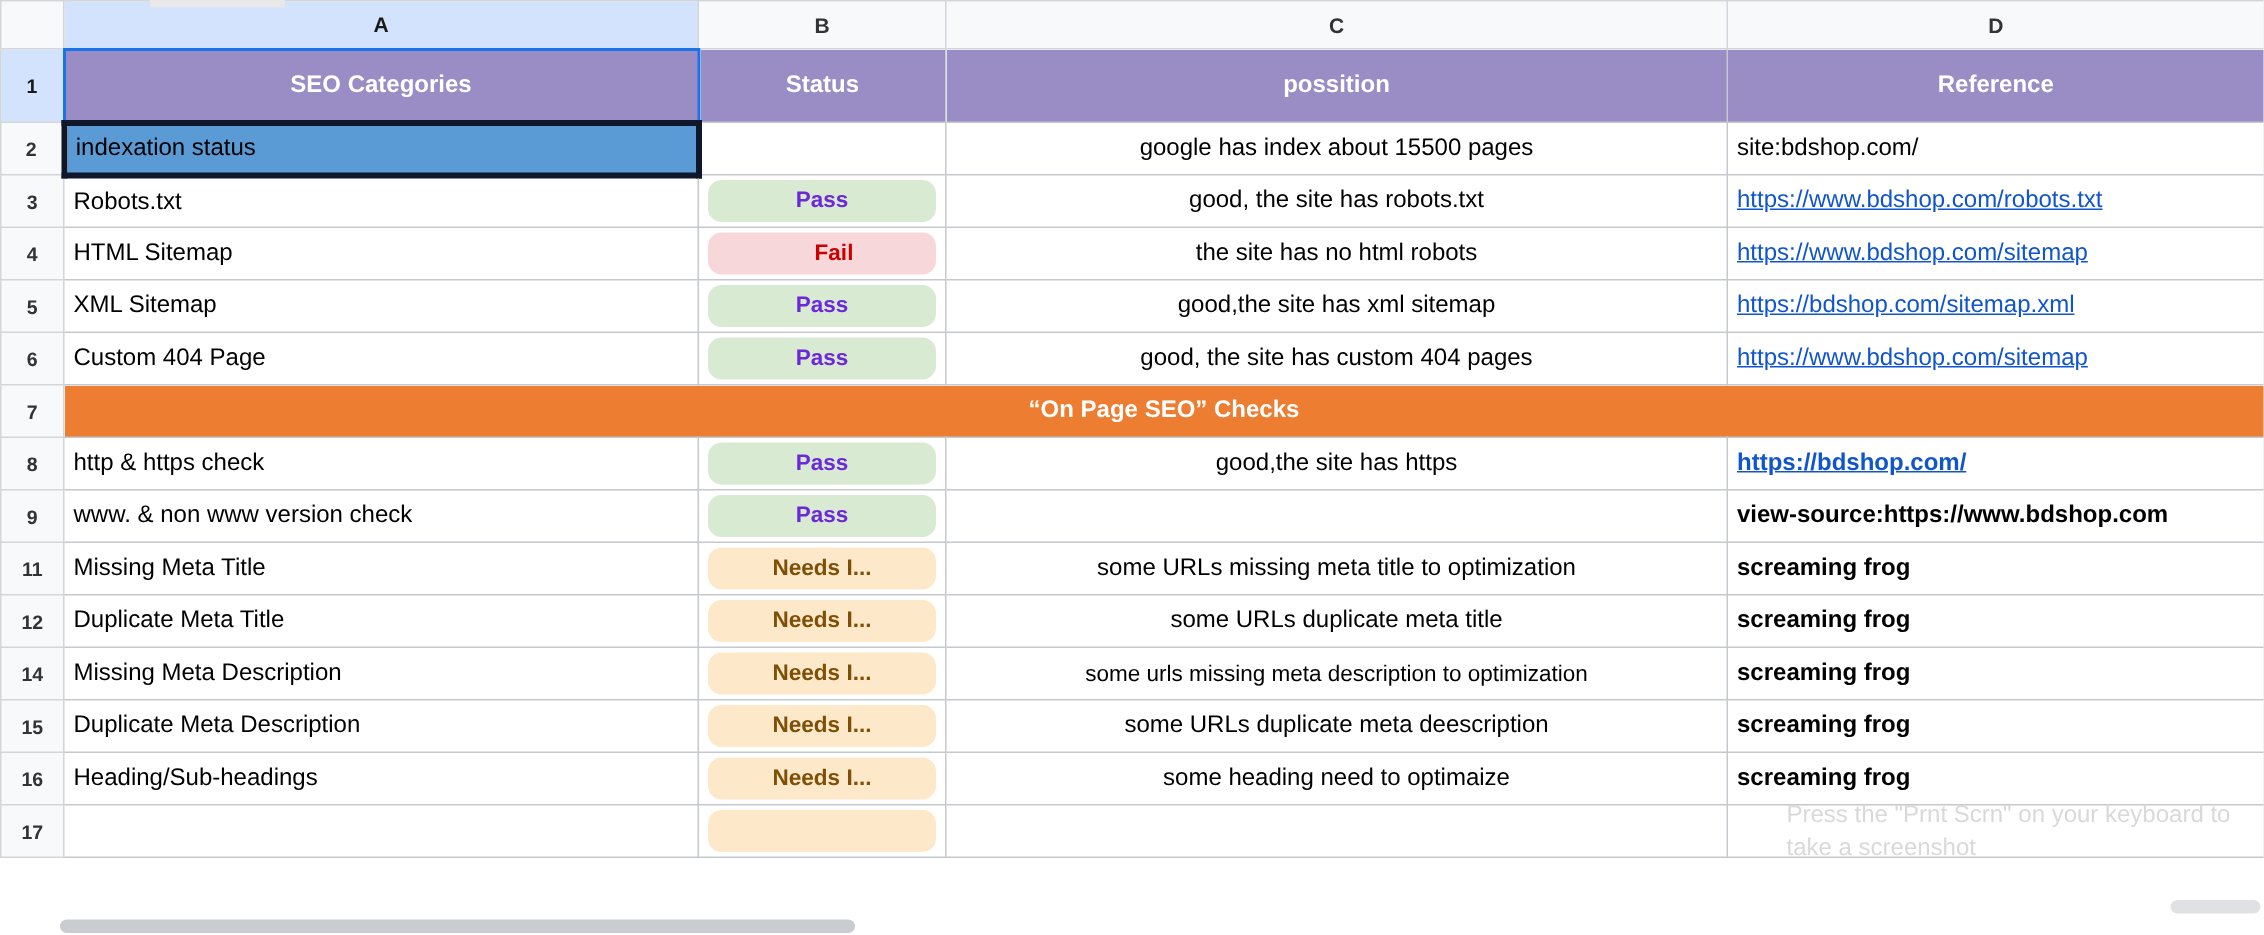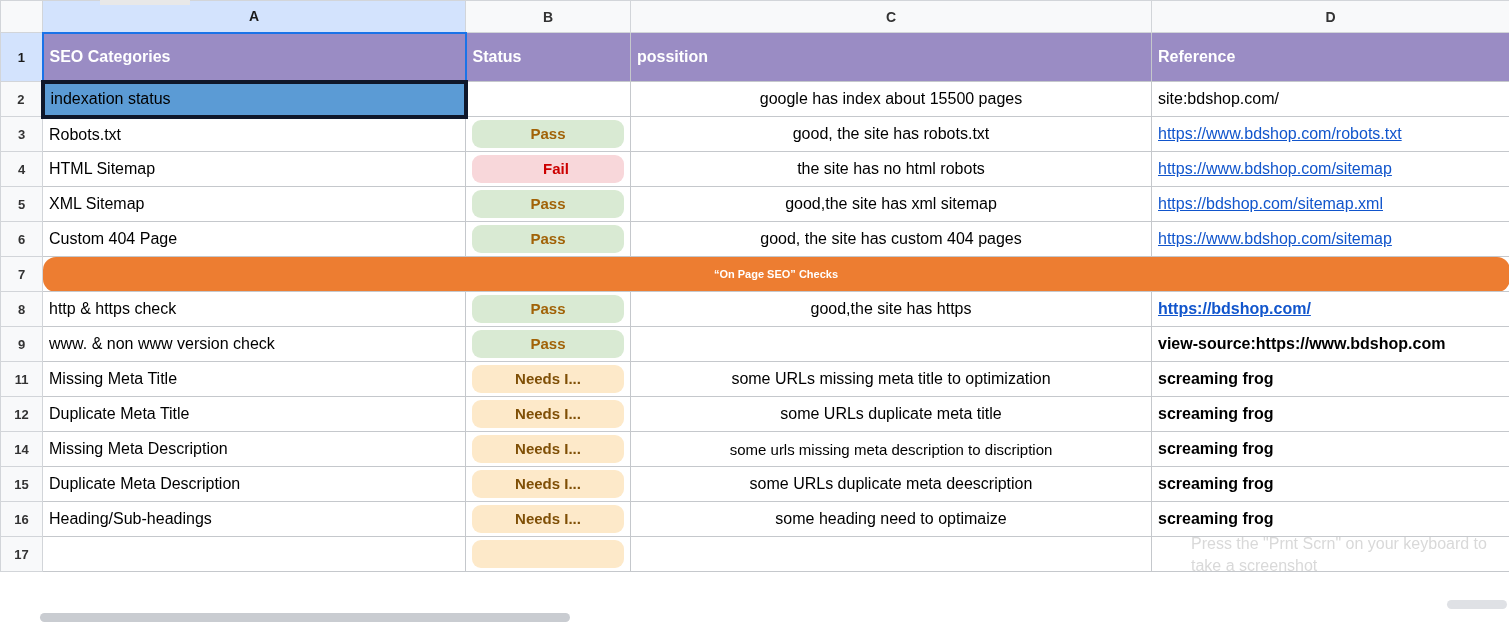--- a/index.html
+++ b/index.html
@@ -72,21 +72,21 @@
     vertical-align: middle;
     overflow: hidden;
     white-space: nowrap;
   }
 
   
   tr.hdr1 td.cell {
     background: #9a8cc4;
     color: #ffffff;
     font-weight: bold;
-    text-align: left;
+    text-align: center;
     height: 49px;
     font-size: 16px;
   }
   tr.hdr1 td.cell.active {
     background: #9a8cc4;
     border: 2px solid #1a73e8;
   }
 
   
   td.cell.bluefill {
@@ -95,43 +95,42 @@
     font-weight: normal;
     color: #000;
   }
 
   
   tr.band td.cell {
     background: #ed7d31;
     color: #ffffff;
     font-weight: bold;
     text-align: center;
-    font-size: 11px;
+    font-size: 16px;
     height: 35px;
-    border-radius: 13px;
   }
 
   .center { text-align: center; }
   .left { text-align: left; }
 
   
   .chip {
     display: block;
     width: 100%;
     text-align: center;
     border-radius: 9px;
     font-weight: bold;
     font-size: 15px;
     padding: 4px 0;
     line-height: 1.3;
     overflow: hidden;
     white-space: nowrap;
     text-overflow: ellipsis;
   }
-  .chip.pass { background: #d9ead3; color: #a16207; }
+  .chip.pass { background: #d9ead3; color: #6d28d9; }
   .chip.fail { background: #f8d7da; color: #cc0000; padding-left: 16px; }
   .chip.needs { background: #fde9c9; color: #7f4f06; }
 
   a.link {
     color: #1155cc;
     text-decoration: underline;
     font-size: 16px;
   }
   a.link.bold { font-weight: bold; color: #1155cc; }
   span.plain { font-size: 16px; color: #000; }
@@ -307,21 +306,21 @@
       <td class="cell left"><span class="bold">screaming frog</span></td>
     </tr>
 
 
     <tr>
       <td class="rownum">14</td>
       <td class="cell left">Missing Meta Description</td>
       <td class="cell">
             <span class="chip needs">Needs I...</span>
           </td>
-      <td class="cell center" style="font-size:15px">some urls missing meta description  to discription</td>
+      <td class="cell center" style="font-size:15px">some urls missing meta description  to optimization</td>
       <td class="cell left"><span class="bold">screaming frog</span></td>
     </tr>
 
     <tr>
       <td class="rownum">15</td>
       <td class="cell left">Duplicate Meta Description</td>
       <td class="cell">
             <span class="chip needs">Needs I...</span>
           </td>
       <td class="cell center">some URLs duplicate meta deescription</td>

